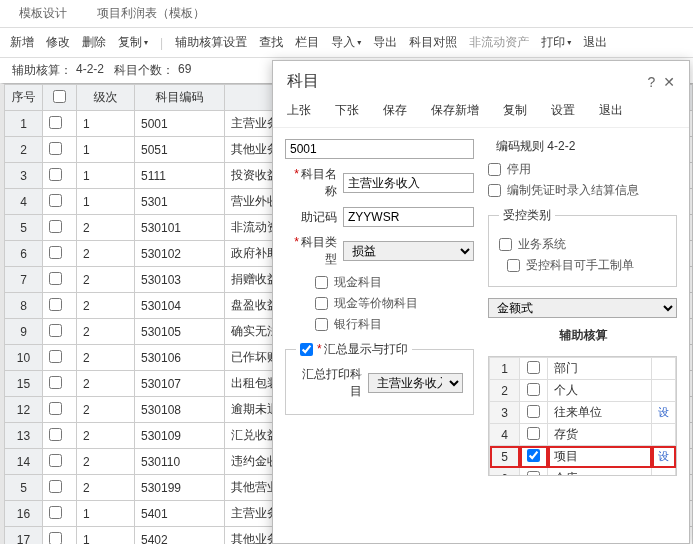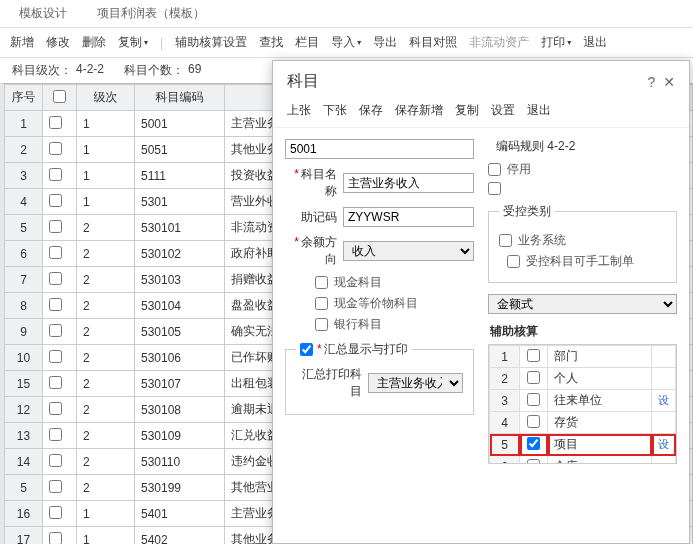--- a/index.html
+++ b/index.html
@@ -18,21 +18,21 @@
     table.grid th, table.grid td { border:1px solid #ccc; padding:4px 6px; text-align:left; height:22px; background:#fff; }
     table.grid th { background:#eef0f2; text-align:center; font-weight:normal; }
     table.grid tr td:first-child { background:#eef0f2; text-align:center; }
     .chk { width:34px; text-align:center; }
     
     .dialog { position:absolute; left:272px; top:60px; width:418px; height:484px; background:#fff; border:1px solid #bbb; box-shadow:0 2px 12px rgba(0,0,0,.25); }
     .dlg-head { display:flex; justify-content:space-between; align-items:center; padding:10px 14px 6px; }
     .dlg-title { font-size:16px; color:#333; }
     .dlg-icons { display:flex; gap:8px; color:#666; }
     .dlg-icons span { cursor:pointer; font-size:14px; }
-    .dlg-tb { display:flex; gap:12px; padding:4px 14px 8px; border-bottom:1px solid #eee; }
+    .dlg-tb { display:flex; gap:24px; padding:4px 14px 8px; border-bottom:1px solid #eee; }
     .dlg-tb span { cursor:pointer; }
     .dlg-body { display:flex; padding:10px 12px; gap:14px; }
     .col { flex:1; }
     .frow { display:flex; align-items:center; margin-bottom:6px; min-height:22px; }
     .flabel { width:58px; text-align:right; padding-right:6px; color:#333; }
     .flabel .req { color:#c00; margin-right:2px; }
     .finput { flex:1; }
     .finput input, .finput select { width:100%; height:20px; border:1px solid #aaa; padding:0 4px; font-size:12px; }
     .ck-row { display:flex; align-items:center; gap:4px; padding-left:30px; margin:4px 0; color:#555; }
     .ck-row input { margin-right:2px; }
@@ -44,21 +44,21 @@
     .right-top .lbl { display:inline-block; width:56px; text-align:right; }
     .aux-table-wrap { border:1px solid #ccc; height:120px; overflow:auto; position:relative; }
     table.aux { border-collapse:collapse; width:100%; }
     table.aux td { border:1px solid #ddd; padding:2px 6px; height:20px; }
     table.aux td.n { text-align:center; width:30px; background:#f4f4f4; }
     table.aux td.c2 { text-align:center; width:28px; }
     .hl-row td { outline:2px solid #d22; outline-offset:-2px; }
     .set-link { color:#36c; font-size:11px; cursor:pointer; }
     .aux-label { margin:8px 0 2px; }
     .aux-label .req { color:#c00; margin-right:2px; }
-    .aux-head { margin-bottom:4px; }
+    .aux-head { margin-bottom:12px;text-align:center; }
   </style>
 </head>
 <body>
 
 <div class="page-tabs">
   <div class="page-tab"><span>模板设计</span></div>
   <div class="page-tab"><span>项目利润表（模板）</span></div>
 </div>
 
 <div class="toolbar">
@@ -81,23 +81,23 @@
   <span>科目对照</span>
   <span class="disabled">非流动资产</span>
   <span>
       <span>打印</span>
       <span class="caret">▾</span>
     </span>
   <span>退出</span>
 </div>
 
 <div class="info-bar">
-  <span>科目级次：</span>
+  <span>辅助核算：</span>
     <span>4-2-2</span>
-  <span style="margin-left:16px">科目个数：</span>
+  <span style="margin-left:6px">科目个数：</span>
     <span>69</span>
 </div>
 
 <div class="grid-wrap">
   <table class="grid">
     <thead>
         <tr>
       <th style="width:38px">序号</th>
       <th class="chk"><input type="checkbox" style=""></th>
       <th style="width:58px">级次</th>
@@ -253,22 +253,22 @@
         </div>
       <div class="frow">
           <div class="flabel"><span class="req">*</span><span>科目名称</span></div>
           <div class="finput"><input value="主营业务收入" style=""></div>
         </div>
       <div class="frow">
           <div class="flabel"><span>助记码</span></div>
           <div class="finput"><input value="ZYYWSR" style=""></div>
         </div>
       <div class="frow">
-          <div class="flabel"><span class="req">*</span><span>余额方向</span></div>
-          <div class="finput"><select><option>收入</option></select></div>
+          <div class="flabel"><span class="req">*</span><span>科目类型</span></div>
+          <div class="finput"><select><option>损益</option></select></div>
         </div>
       <div class="ck-row">
           <input type="checkbox" style="">
           <span>现金科目</span>
         </div>
       <div class="ck-row">
           <input type="checkbox" style="">
           <span>现金等价物科目</span>
         </div>
       <div class="ck-row">
@@ -287,20 +287,21 @@
     </div>
 
     <div class="col">
       <div class="right-top"><span class="lbl">编码规则</span> <span>4-2-2</span></div>
       <div class="ck-row" style="padding-left:0">
           <input type="checkbox" style="">
           <span>停用</span>
         </div>
       <div class="ck-row" style="padding-left:0">
           <input type="checkbox" style="">
+          <span>编制凭证时录入结算信息</span>
         </div>
 
       <fieldset>
         <legend><span>受控类别</span></legend>
         <div class="ck-row" style="padding-left:0">
             <input type="checkbox" style="">
             <span>业务系统</span>
           </div>
         <div class="ck-row" style="padding-left:8px">
             <input type="checkbox" style="">

